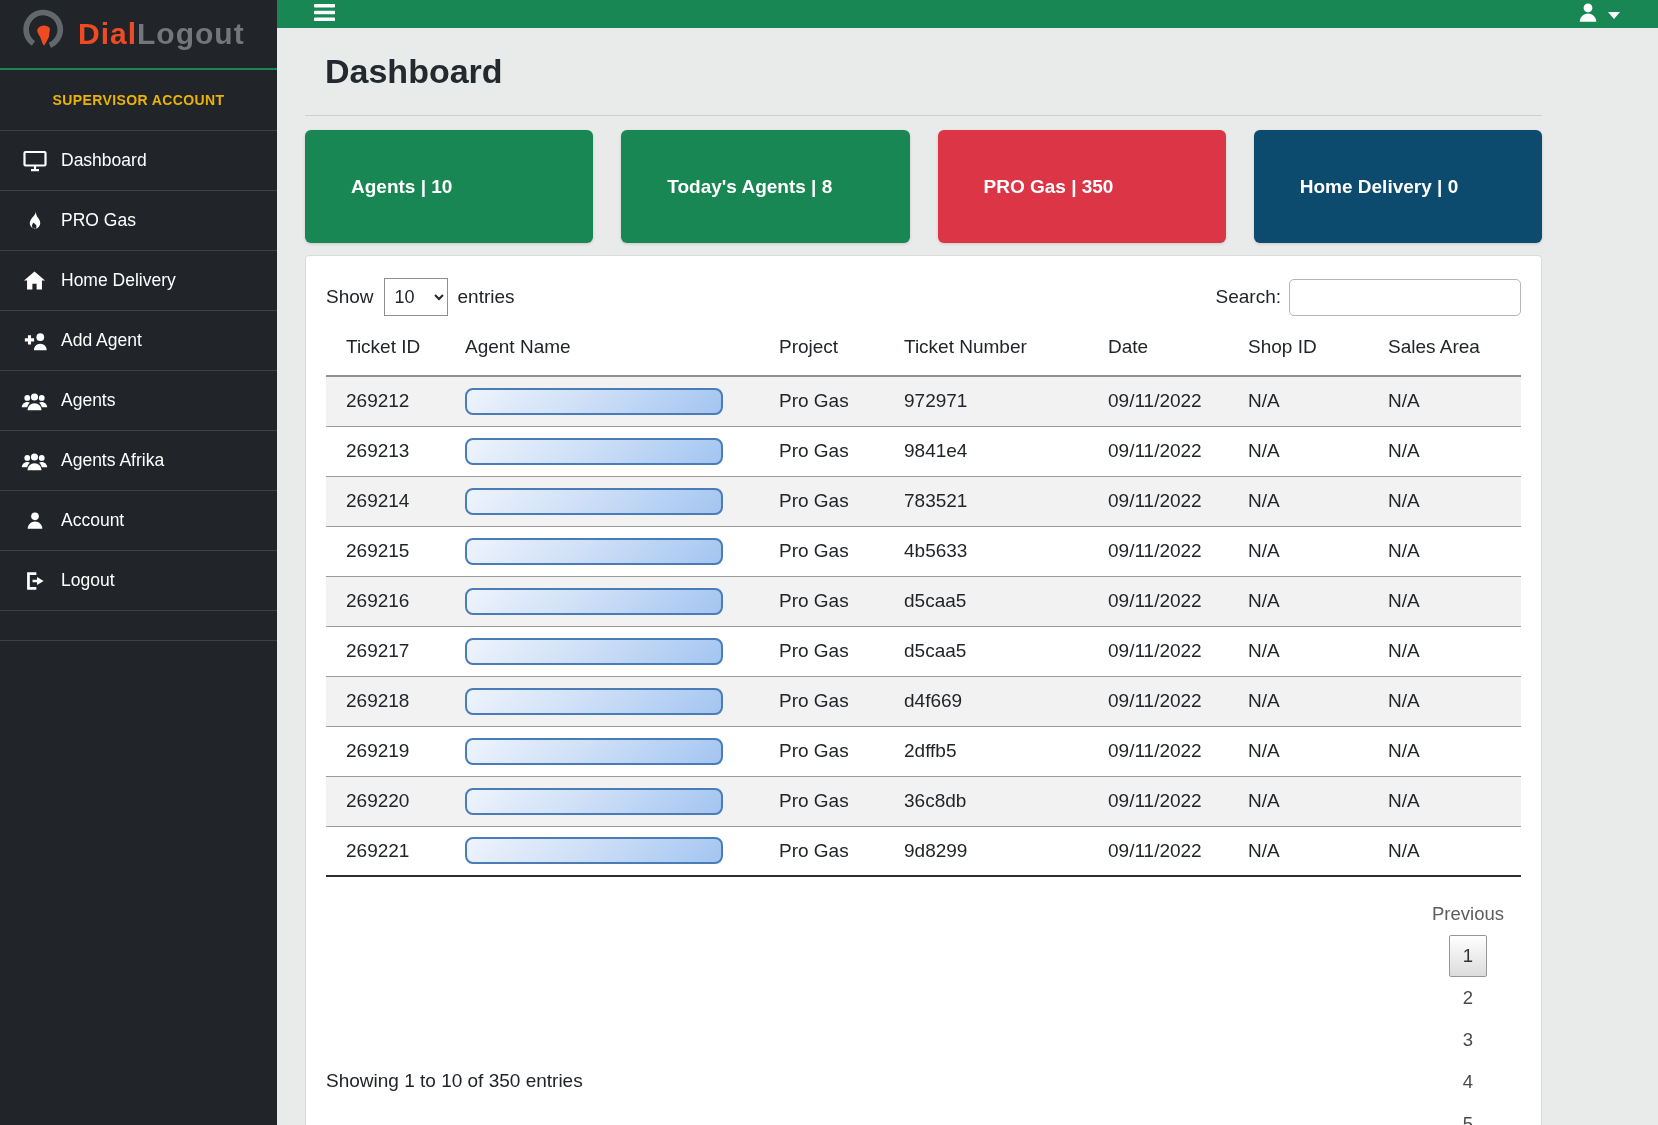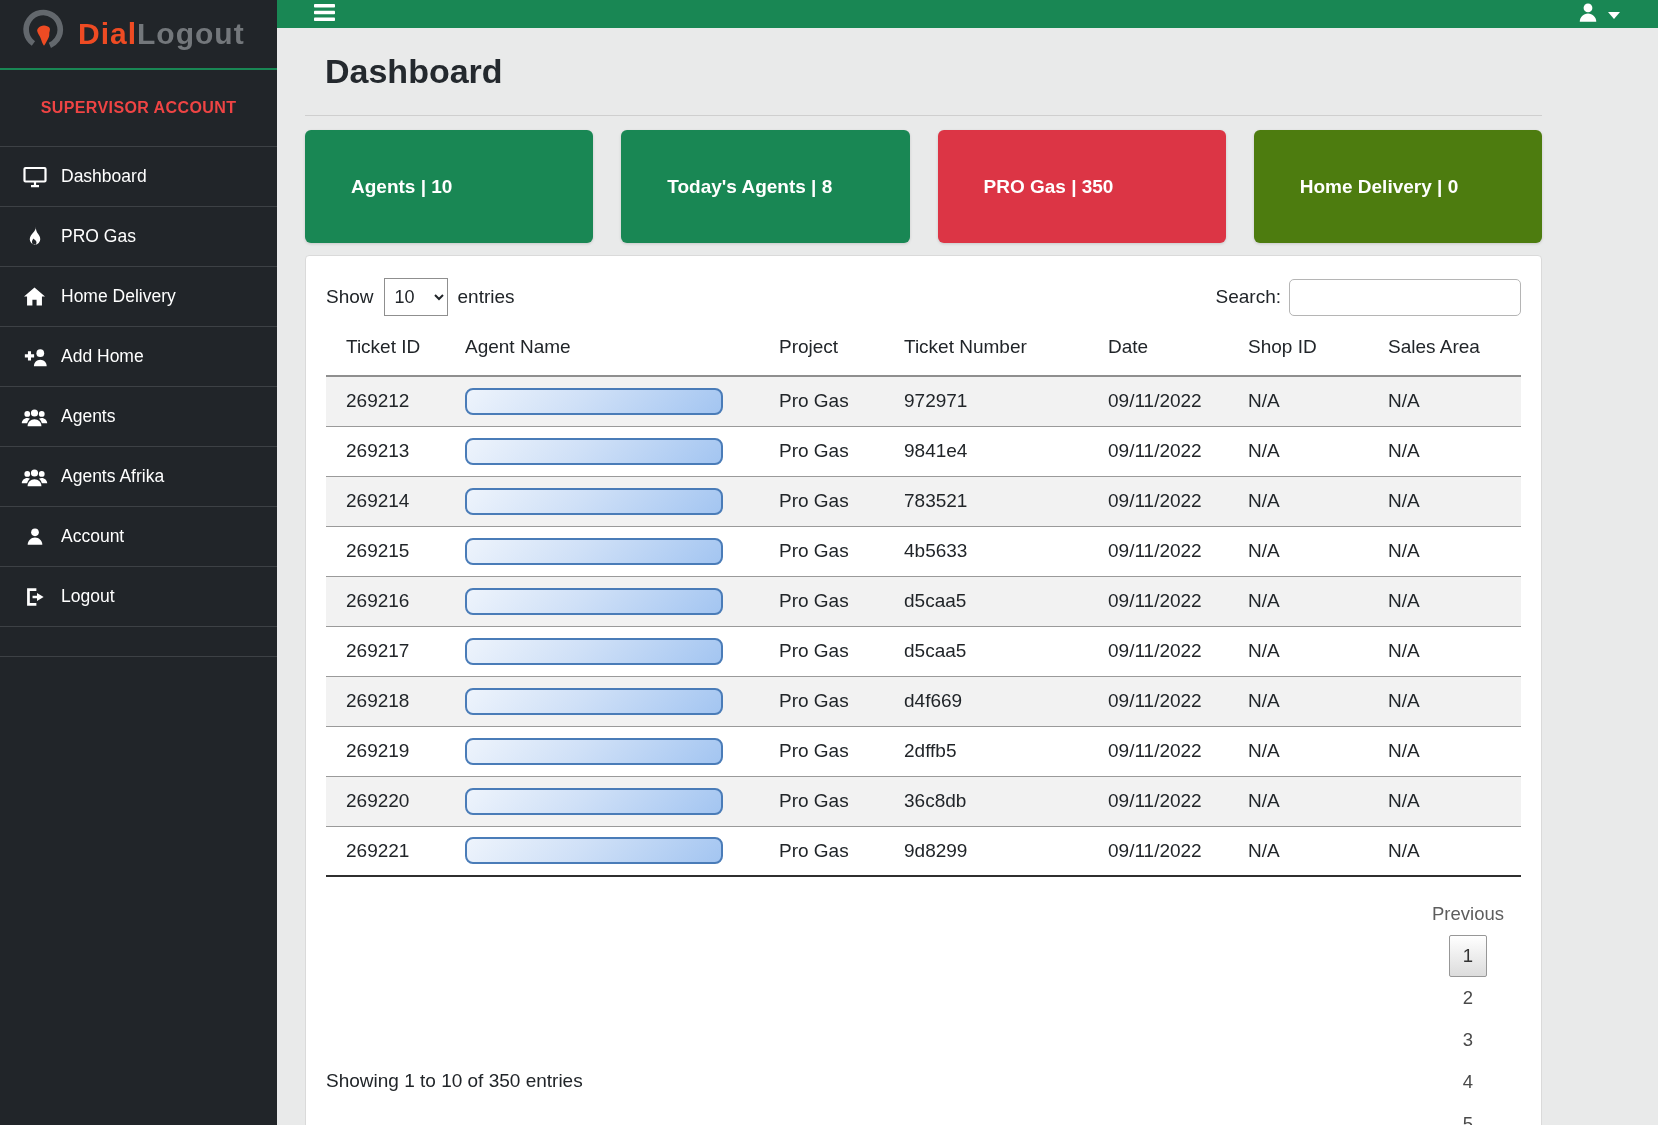--- a/index.html
+++ b/index.html
@@ -16,22 +16,22 @@
   
   .sidebar { width:277px; min-width:277px; background:#212529; height:100%; }
   .brand {
     height:70px; display:flex; align-items:center; gap:8px;
     padding-left:18px; border-bottom:2px solid #198754;
   }
   .brand-text { font-size:30px; font-weight:bold; letter-spacing:1px; }
   .brand-dial { color:#ee4b23; }
   .brand-afrika { color:#73777b; }
   .account {
-    height:77px; display:flex; align-items:center; justify-content:center;
-    color:#ef4444; font-weight:bold; font-size:16px; letter-spacing:.4px;
+    height:61px; display:flex; align-items:center; justify-content:center;
+    color:#eab308; font-weight:bold; font-size:14px; letter-spacing:.4px;
     border-bottom:1px solid #3d4145;
   }
   .nav-item {
     height:60px; display:flex; align-items:center; gap:13px;
     padding-left:21px; border-bottom:1px solid #3d4145;
     color:#fff; font-size:17.5px; text-decoration:none; cursor:pointer;
   }
   .nav-icon { width:27px; display:flex; justify-content:center; align-items:center; }
   .nav-spacer { height:30px; border-bottom:1px solid #3d4145; }
 
@@ -50,21 +50,21 @@
 
   
   .cards { display:flex; gap:28px; margin-bottom:12px;align-items:center; }
   .card {
     flex:1; height:113px; border-radius:6px; display:flex; align-items:center;
     padding-left:46px; color:#fff; font-weight:bold; font-size:19px;
     box-shadow:0 1px 3px rgba(0,0,0,.15);
   }
   .card-green { background:#198754; }
   .card-red   { background:#dc3545; }
-  .card-cyan  { background:#4d7c0f; }
+  .card-cyan  { background:#0c4a6e; }
 
   
   .panel {
     background:#fff; border:1px solid #dadada; border-radius:4px;
     padding:22px 20px 22px;
   }
   .controls {
     display:flex; justify-content:space-between; align-items:center;
     margin-bottom:12px; font-size:19px;
   }
@@ -152,21 +152,21 @@
         <span>Home Delivery</span>
       </a>
       <a class="nav-item">
         <span class="nav-icon">
           <svg width="28" height="20" viewBox="0 0 28 20">
               <path fill="#fff" d="M4 7.2h3.2V4h3.2v3.2h3.2v3.2h-3.2v3.2H7.2v-3.2H4z"></path>
               <circle cx="20" cy="6" r="4" fill="#fff"></circle>
               <path fill="#fff" d="M13.4 19.5c0-3.7 3-6.6 6.6-6.6s6.6 2.9 6.6 6.6z"></path>
             </svg>
         </span>
-        <span>Add Home</span>
+        <span>Add Agent</span>
       </a>
       <a class="nav-item">
         <span class="nav-icon">
           <svg width="27" height="20" viewBox="0 0 28 20">
               <circle cx="6.5" cy="6.8" r="3" fill="#fff"></circle>
               <circle cx="21.5" cy="6.8" r="3" fill="#fff"></circle>
               <path fill="#fff" d="M.8 16.6c0-3.1 2.6-5.6 5.7-5.6 1 0 2 .3 2.8.8-1.6 1.4-2.7 3.4-2.9 4.8zM21.6 16.6c-.2-1.4-1.3-3.4-2.9-4.8.8-.5 1.8-.8 2.8-.8 3.1 0 5.7 2.5 5.7 5.6z"></path>
               <circle cx="14" cy="5.8" r="3.7" fill="#fff"></circle>
               <path fill="#fff" d="M6.8 19.5c0-4 3.2-7.2 7.2-7.2s7.2 3.2 7.2 7.2z"></path>
             </svg>

